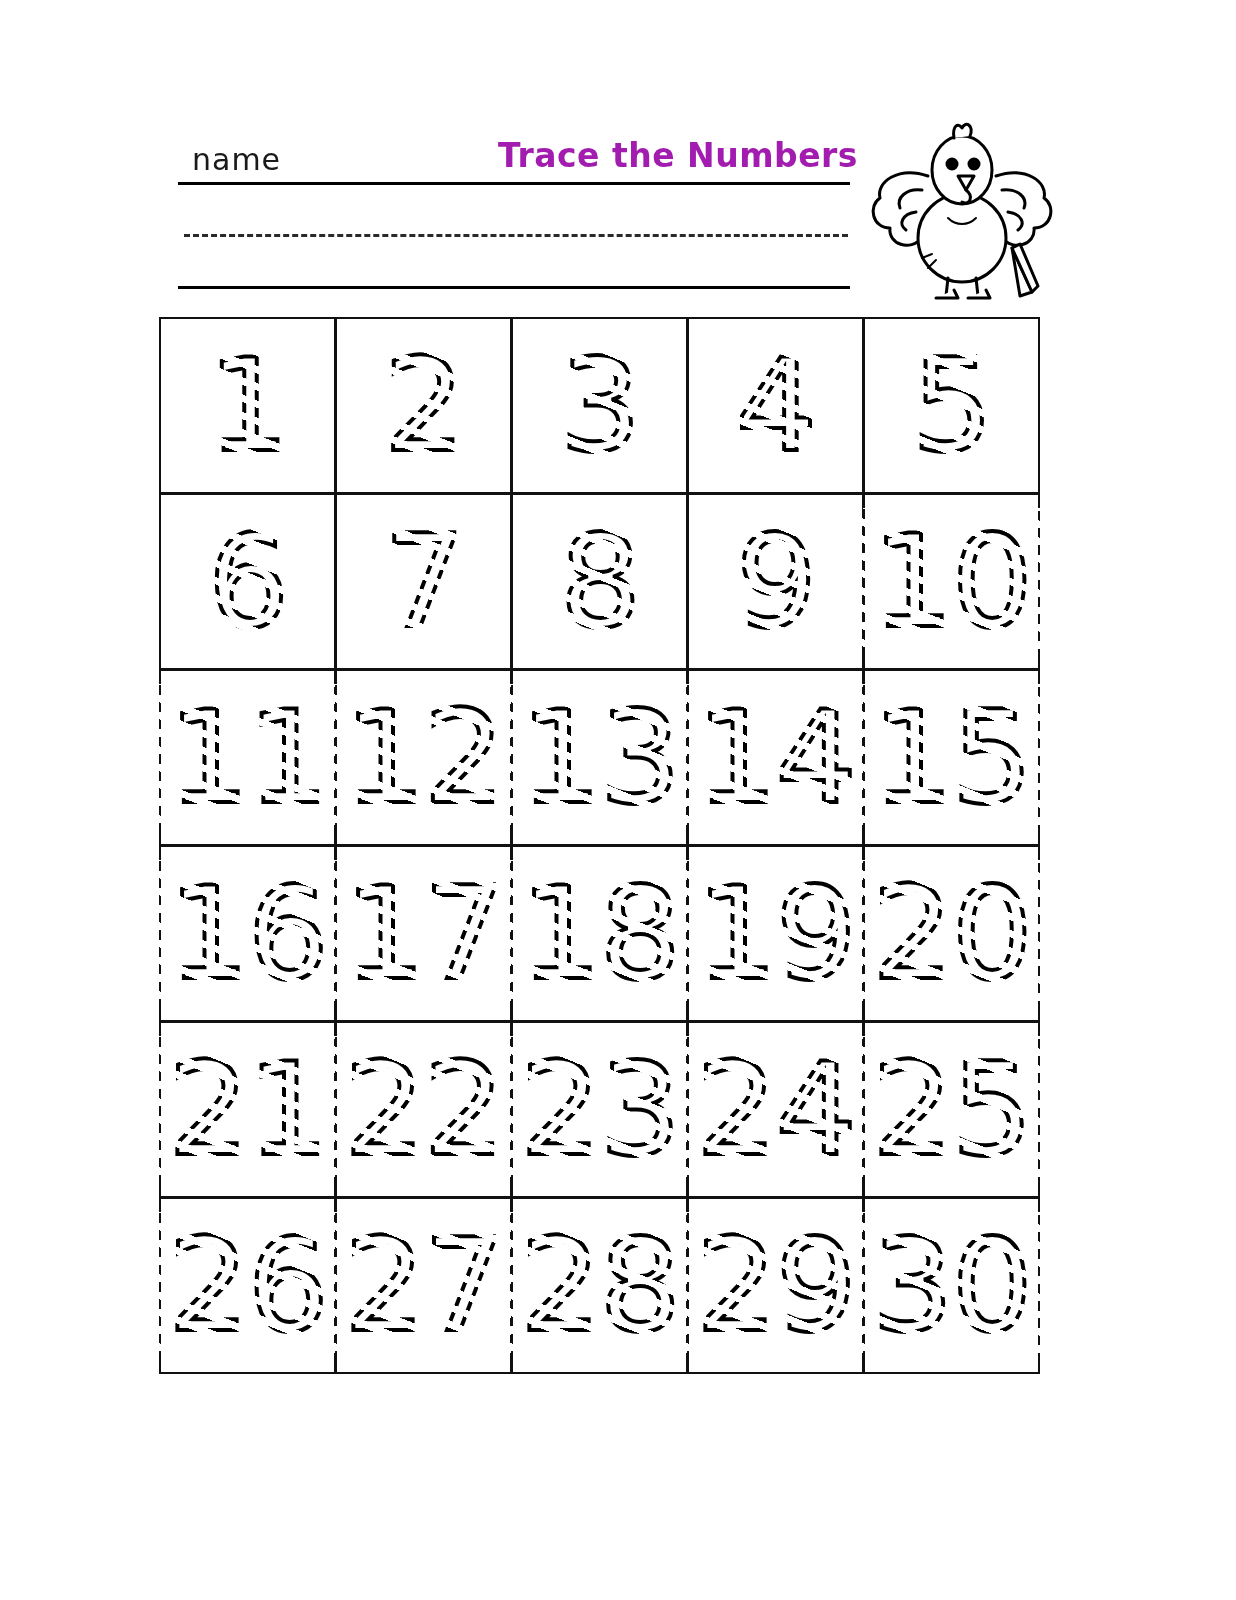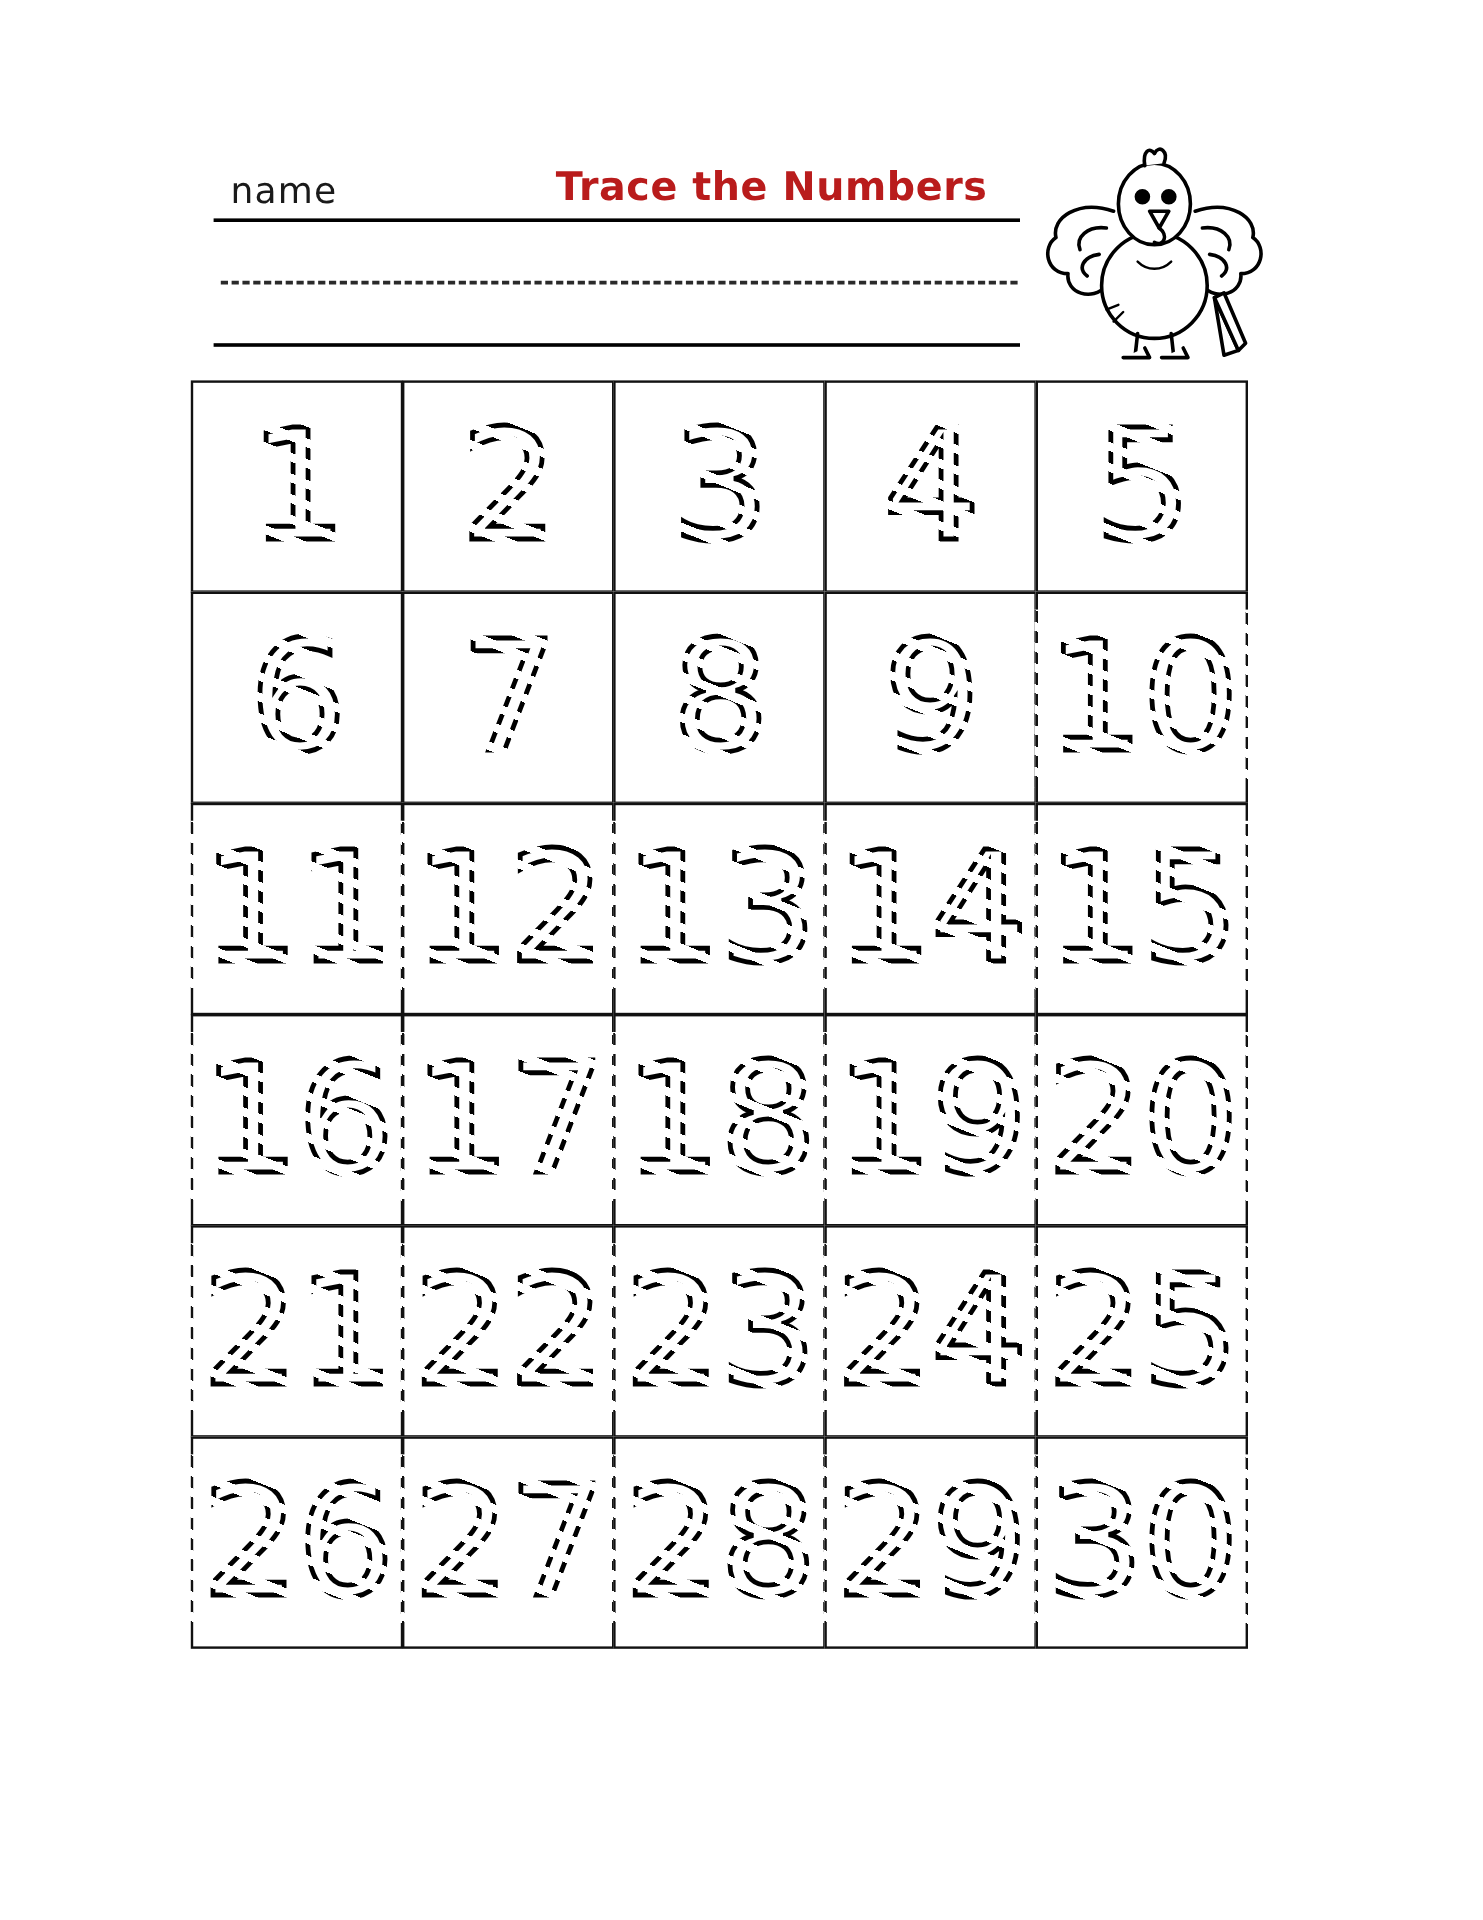--- a/index.html
+++ b/index.html
@@ -40,26 +40,26 @@
     font-size: 30px;
     letter-spacing: 1px;
     color: #1a1a1a;
   }
 
   .worksheet-title {
     position: absolute;
     left: 250px;
     top: 16px;
     width: 430px;
-    text-align: center;
+    text-align: right;
     font-family: "DejaVu Sans", sans-serif;
     font-size: 33px;
     font-weight: 600;
     letter-spacing: 0.5px;
-    color: #b91c1c;
+    color: #a21caf;
   }
 
   .rule {
     position: absolute;
     left: 0;
     width: 672px;
     border-top: 3px solid #000;
     height: 0;
   }
   .rule-top { top: 62px; }

